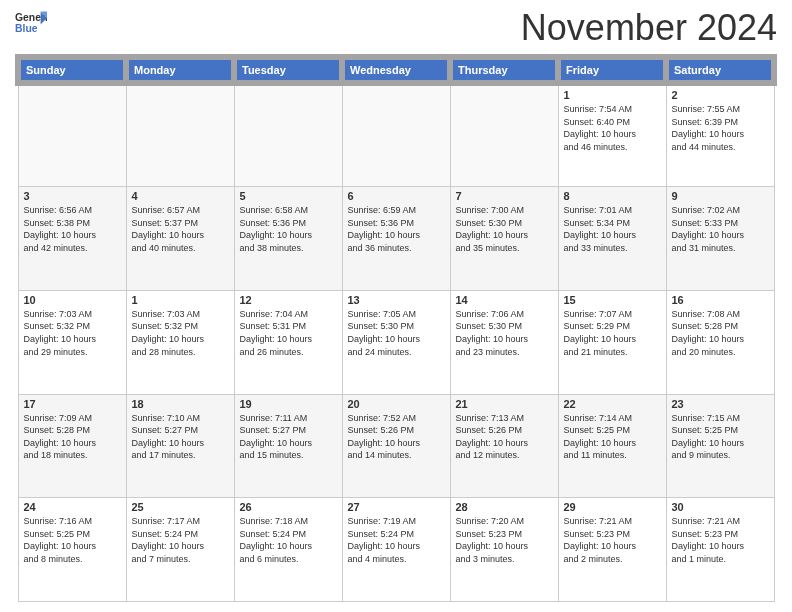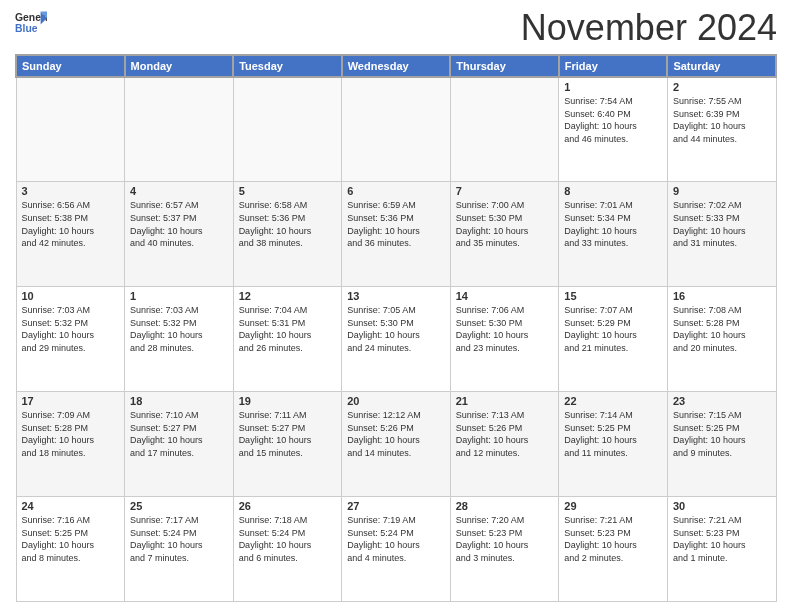--- a/index.html
+++ b/index.html
@@ -52,21 +52,21 @@
       border-collapse: collapse;
       width: 100%;
       table-layout: fixed;
     }
     .calendar th {
       background: #4472C4;
       color: #fff;
       font-size: 11px;
       font-weight: bold;
       padding: 4px 5px;
-      border: 2px solid #a3a3a3;
+      border: 6px solid #a3a3a3;
       text-align: left;
     }
     .calendar td {
       border: 1px solid #ccc;
       vertical-align: top;
       padding: 3px 5px;
       font-size: 9.5px;
       color: #333;
       background: #fff;
       height: 88px;
@@ -261,21 +261,21 @@
           </td>
           <td>
             <span class="day-num">19</span>
             <div class="day-info" style="white-space: pre-line;">Sunrise: 7:11 AM
 Sunset: 5:27 PM
 Daylight: 10 hours
 and 15 minutes.</div>
           </td>
           <td>
             <span class="day-num">20</span>
-            <div class="day-info" style="white-space: pre-line;">Sunrise: 12:12 AM
+            <div class="day-info" style="white-space: pre-line;">Sunrise: 7:52 AM
 Sunset: 5:26 PM
 Daylight: 10 hours
 and 14 minutes.</div>
           </td>
           <td>
             <span class="day-num">21</span>
             <div class="day-info" style="white-space: pre-line;">Sunrise: 7:13 AM
 Sunset: 5:26 PM
 Daylight: 10 hours
 and 12 minutes.</div>

